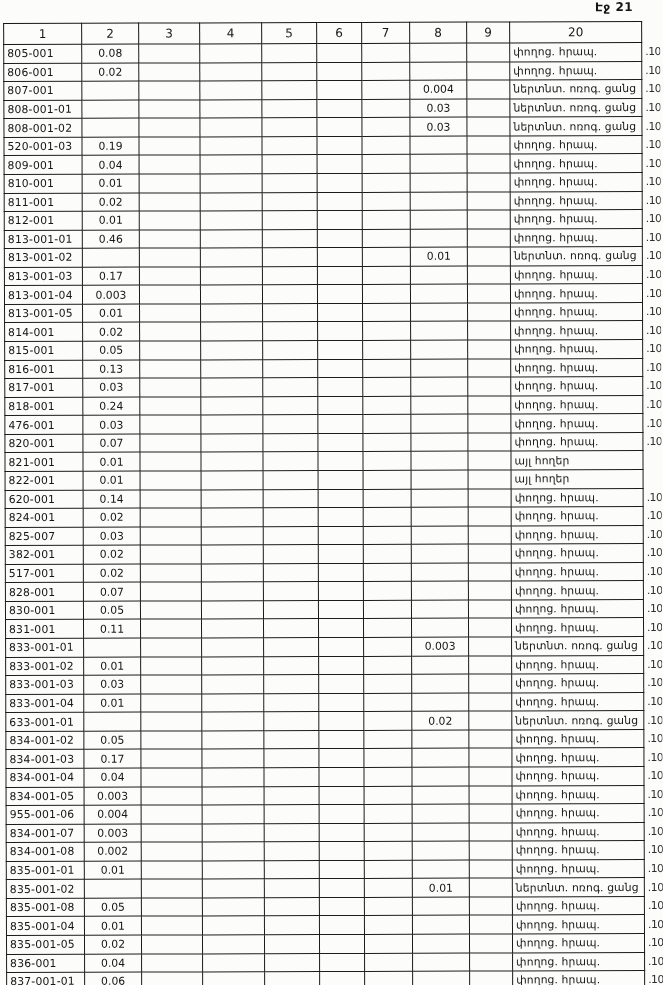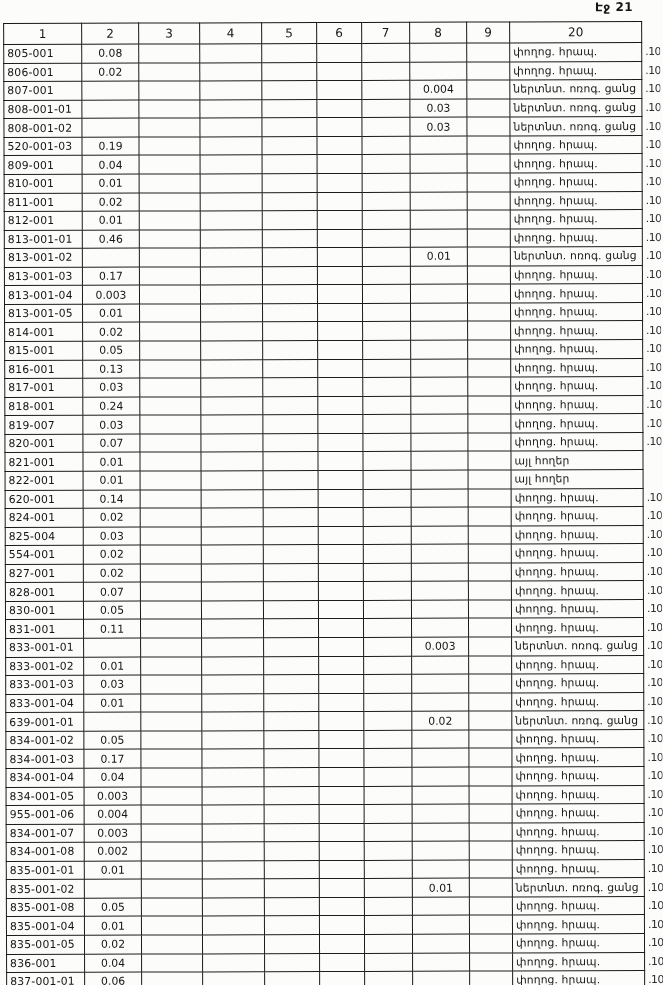--- a/index.html
+++ b/index.html
@@ -351,21 +351,21 @@
           <td></td>
           <td></td>
           <td></td>
           <td></td>
           <td class="c-num"></td>
           <td></td>
           <td class="c-use">փողոց. հրապ.</td>
           <td class="markcol">.10</td>
         </tr>
         <tr>
-          <td class="c-id">819-007</td>
+          <td class="c-id">476-001</td>
           <td class="c-num">0.03</td>
           <td></td>
           <td></td>
           <td></td>
           <td></td>
           <td></td>
           <td class="c-num"></td>
           <td></td>
           <td class="c-use">փողոց. հրապ.</td>
           <td class="markcol">.10</td>
@@ -429,47 +429,47 @@
           <td></td>
           <td></td>
           <td></td>
           <td></td>
           <td class="c-num"></td>
           <td></td>
           <td class="c-use">փողոց. հրապ.</td>
           <td class="markcol">.10</td>
         </tr>
         <tr>
-          <td class="c-id">825-004</td>
+          <td class="c-id">825-007</td>
           <td class="c-num">0.03</td>
           <td></td>
           <td></td>
           <td></td>
           <td></td>
           <td></td>
           <td class="c-num"></td>
           <td></td>
           <td class="c-use">փողոց. հրապ.</td>
           <td class="markcol">.10</td>
         </tr>
         <tr>
-          <td class="c-id">554-001</td>
+          <td class="c-id">382-001</td>
           <td class="c-num">0.02</td>
           <td></td>
           <td></td>
           <td></td>
           <td></td>
           <td></td>
           <td class="c-num"></td>
           <td></td>
           <td class="c-use">փողոց. հրապ.</td>
           <td class="markcol">.10</td>
         </tr>
         <tr>
-          <td class="c-id">827-001</td>
+          <td class="c-id">517-001</td>
           <td class="c-num">0.02</td>
           <td></td>
           <td></td>
           <td></td>
           <td></td>
           <td></td>
           <td class="c-num"></td>
           <td></td>
           <td class="c-use">փողոց. հրապ.</td>
           <td class="markcol">.10</td>
@@ -559,21 +559,21 @@
           <td></td>
           <td></td>
           <td></td>
           <td></td>
           <td class="c-num"></td>
           <td></td>
           <td class="c-use">փողոց. հրապ.</td>
           <td class="markcol">.10</td>
         </tr>
         <tr>
-          <td class="c-id">639-001-01</td>
+          <td class="c-id">633-001-01</td>
           <td class="c-num"></td>
           <td></td>
           <td></td>
           <td></td>
           <td></td>
           <td></td>
           <td class="c-num">0.02</td>
           <td></td>
           <td class="c-use">ներտնտ. ոռոգ. ցանց</td>
           <td class="markcol">.10</td>

